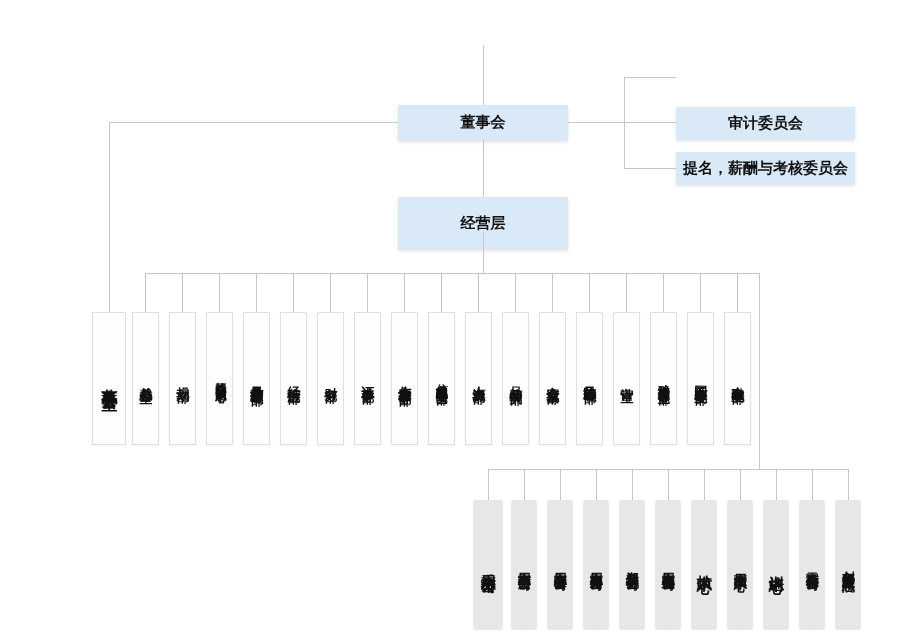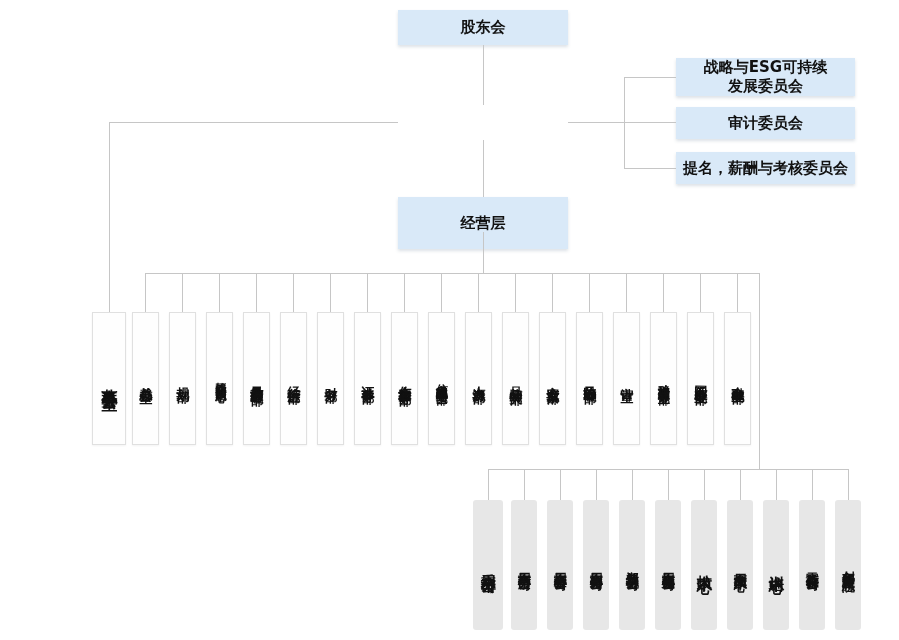--- a/index.html
+++ b/index.html
@@ -53,25 +53,23 @@
     color: #111111;
   }
   .line-h, .line-v { position: absolute; background: #c6c6c6; }
   .line-h { height: 1px; }
   .line-v { width: 1px; }
 </style>
 </head>
 <body>
 
 <div id="stage">
-  <div class="box blue node-shareholders">股东会</div>
+  <div class="box blue node-board">董事会</div>
   <div class="box blue node-management">经营层</div>
 
-  <div class="box blue committee-1">战略与ESG可持续
-发展委员会</div>
   <div class="box blue committee-2">审计委员会</div>
   <div class="box blue committee-3">提名，薪酬与考核委员会</div>
 
   <div id="dept-row">
       <div class="box dept" style="left: 92px; width: 34px;">
         <span class="vtext" style="font-size: 16px;">董事会办公室</span>
       </div>
       <div class="box dept" style="left: 132px; width: 27px;">
         <span class="vtext" style="font-size: 13px;">总裁办公室</span>
       </div>

